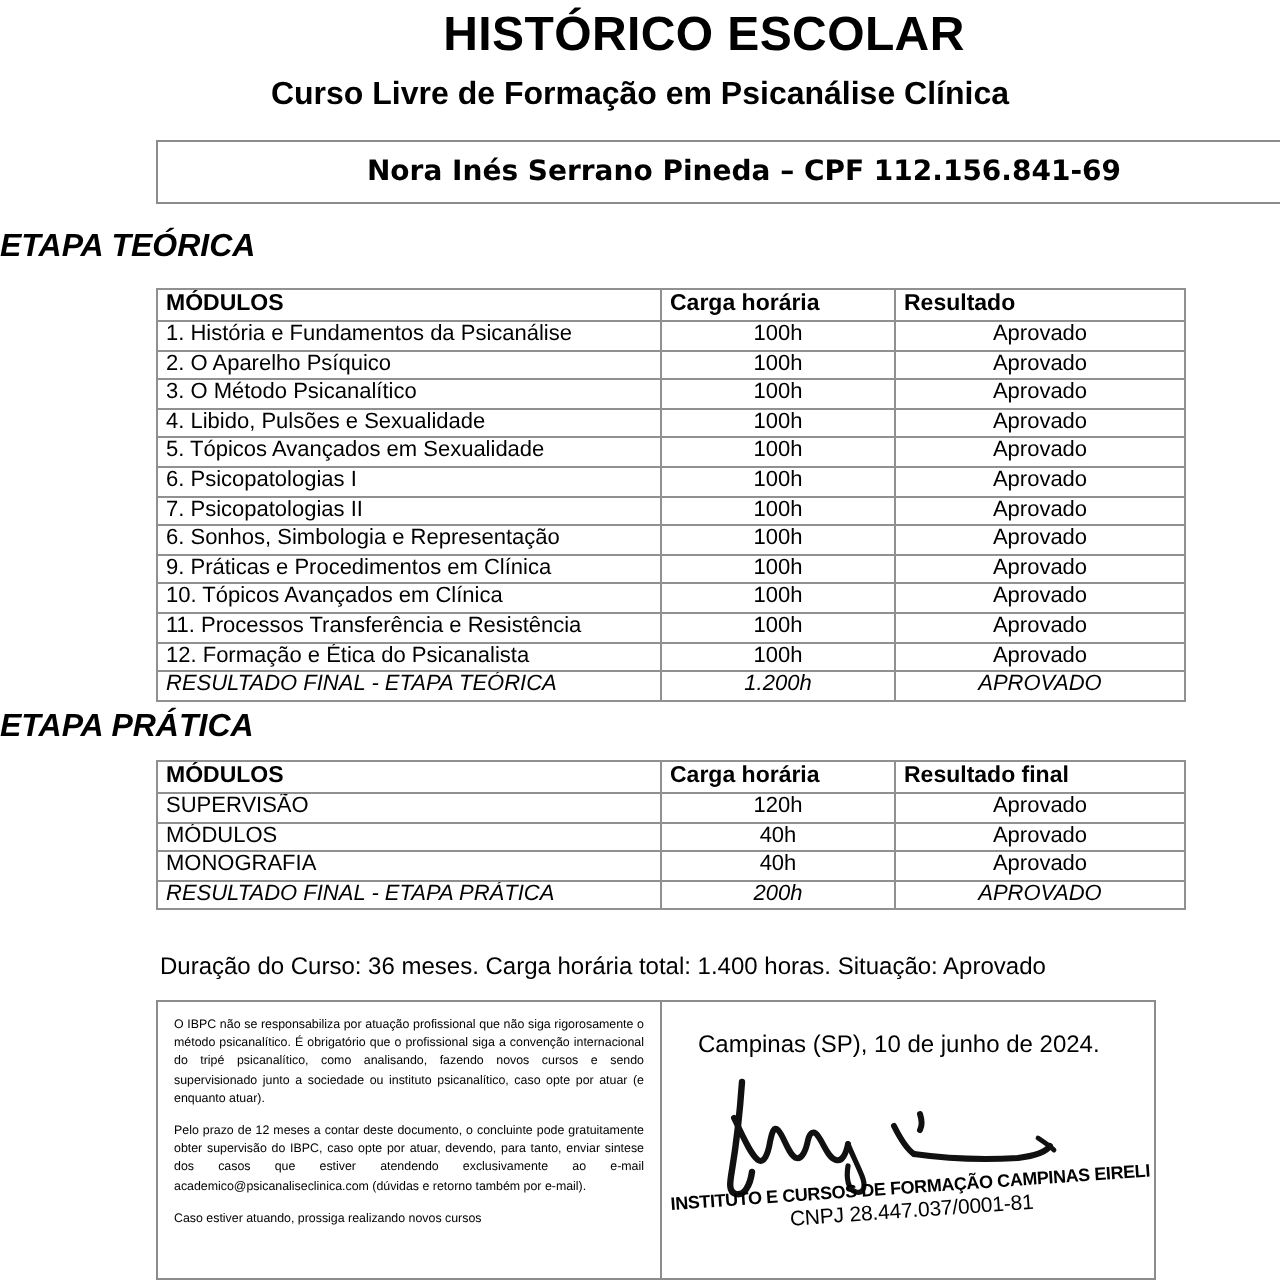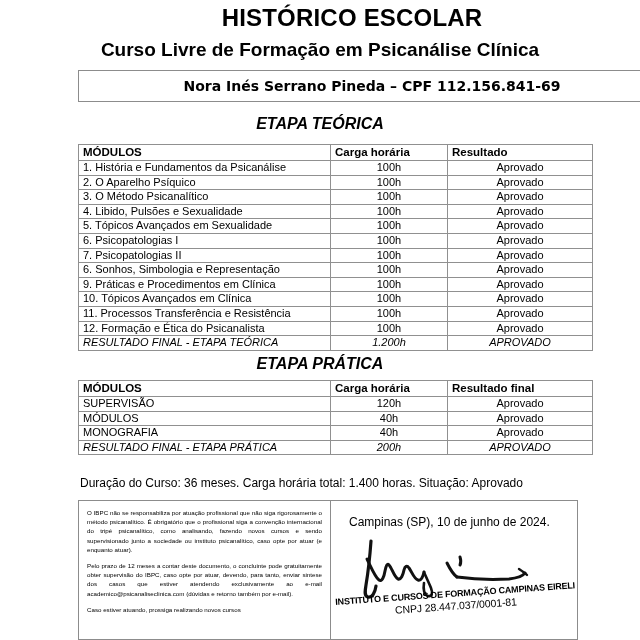--- a/index.html
+++ b/index.html
@@ -32,21 +32,21 @@
     font-size: 24px;
     font-weight: bold;
     letter-spacing: 0.2px;
     margin-left: 32px;
   }
   .doc-subtitle {
     position: absolute;
     left: 0; top: 39px;
     width: 640px;
     text-align: center;
-    font-size: 19px;
+    font-size: 16px;
     font-weight: bold;
   }
 
   
   .name-box {
     position: absolute;
     left: 78px; top: 70px;
     width: 588px;
     height: 32px;
     border: 1px solid #8c8c8c;
@@ -57,21 +57,21 @@
     font-size: 14px;
     font-family: "DejaVu Sans", sans-serif;
     font-weight: bold;
   }
 
   
   .stage-heading {
     position: absolute;
     left: 0;
     width: 640px;
-    text-align: center;
+    text-align: left;
     font-size: 16px;
     font-style: italic;
     font-weight: bold;
   }
   #stage-1-heading { top: 115px; }
   #stage-2-heading { top: 355px; }
 
   
   .grade-table {
     position: absolute;

